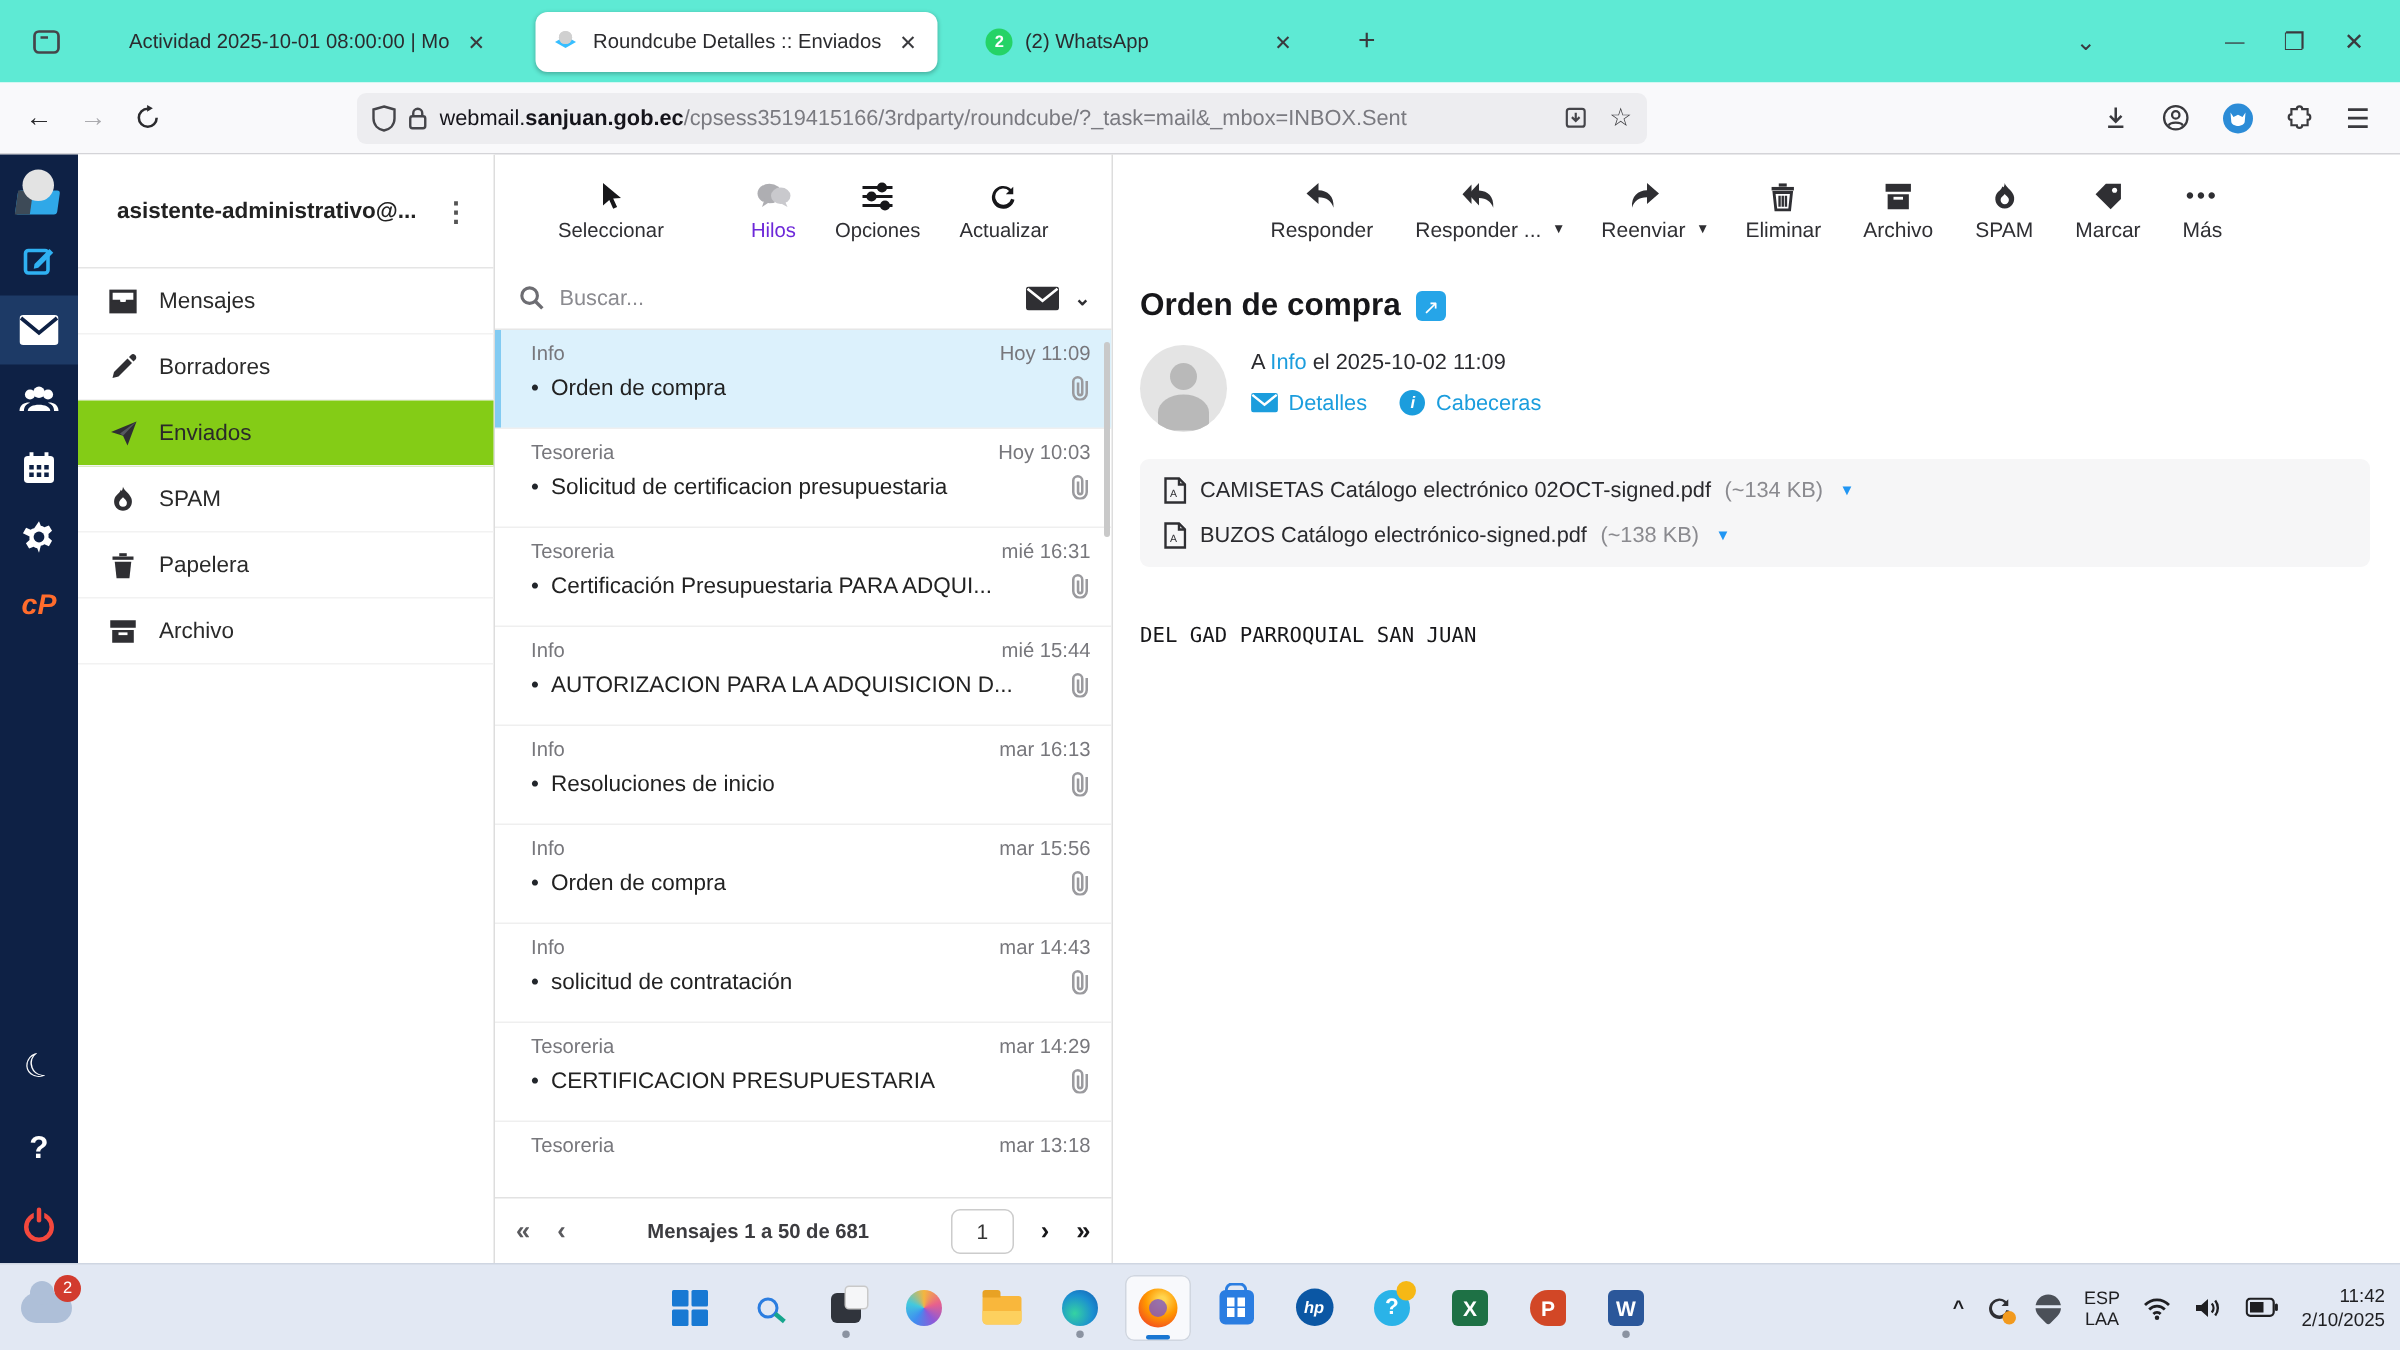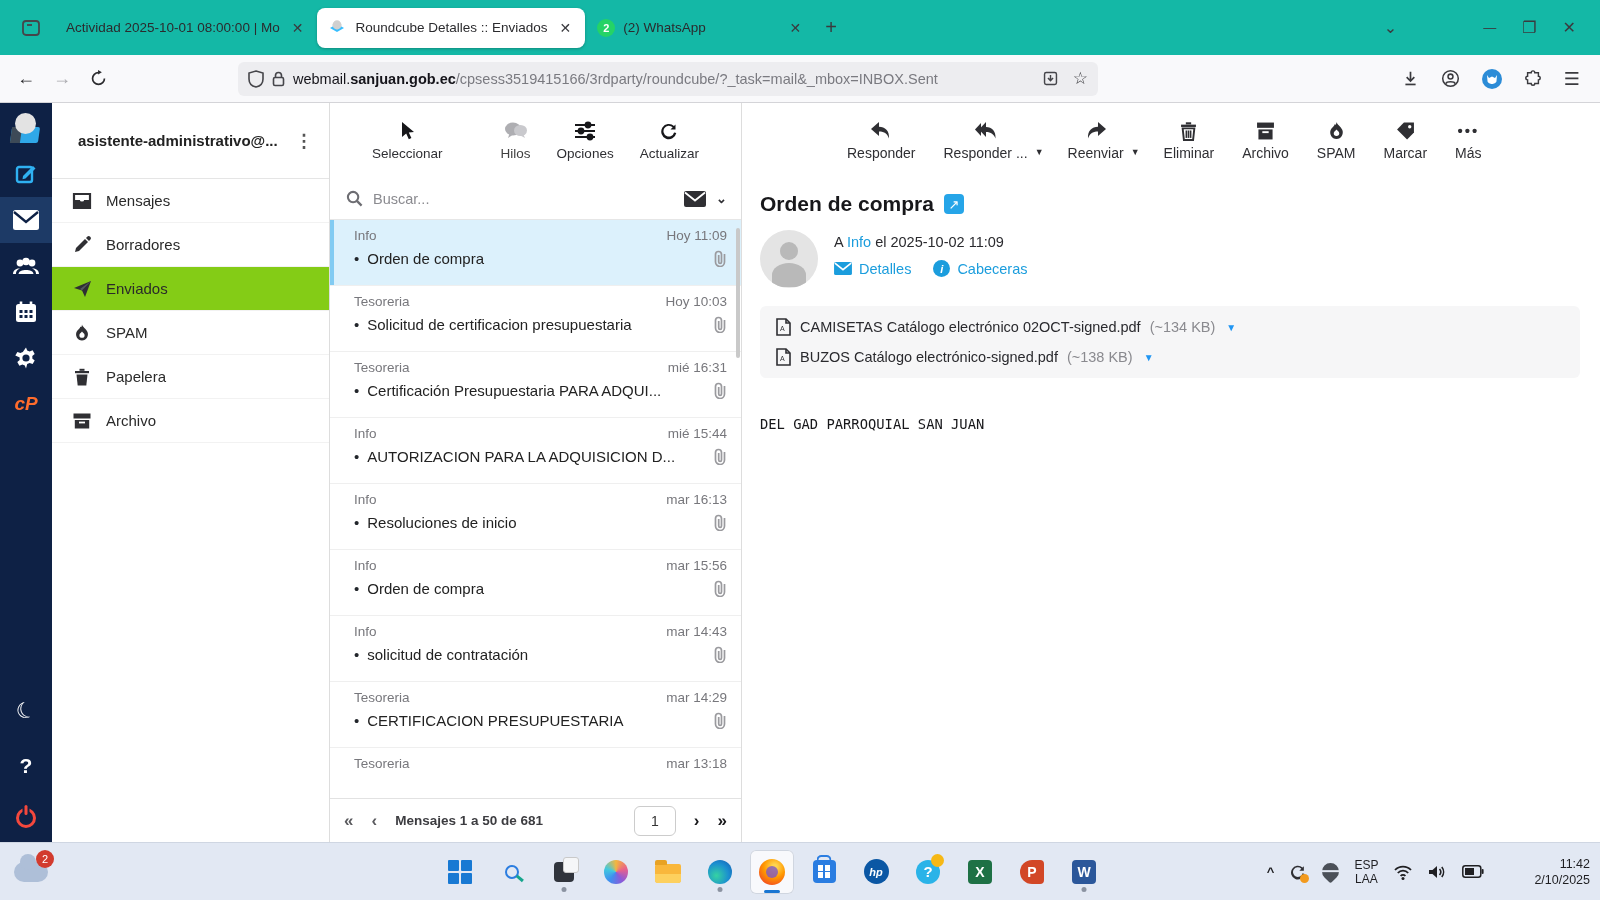--- a/index.html
+++ b/index.html
@@ -1,21 +1,21 @@
 <!DOCTYPE html>
 <html><head>
 <meta charset="utf-8">
 <style>
   * { margin:0; padding:0; box-sizing:border-box; }
   html,body { width:1600px; height:900px; overflow:hidden; }
   body { font-family:"Liberation Sans", sans-serif; color:#1c1c1e; background:#fff; }
   .screen { width:1600px; height:900px; display:flex; flex-direction:column; }
 
   
-  .tabstrip { height:55px; background:#14b8a6; display:flex; align-items:center; padding:0 8px; flex:0 0 auto; }
+  .tabstrip { height:55px; background:#5eead4; display:flex; align-items:center; padding:0 8px; flex:0 0 auto;gap:20px; }
   .ffview { width:34px; height:34px; border-radius:6px; display:flex; align-items:center; justify-content:center; margin:0 6px; }
   .ffview svg { display:block; }
   .tab { height:40px; display:flex; align-items:center; gap:8px; padding:0 10px 0 12px; border-radius:8px; max-width:270px; min-width:170px; font-size:13.5px; color:#2b2b2e; }
   .tab.active { background:#fff; box-shadow:0 1px 3px rgba(0,0,0,.25); }
   .tab .title { white-space:nowrap; overflow:hidden; text-overflow:ellipsis; flex:1; }
   .tab .x { font-size:14px; color:#3a3a3e; padding:2px 4px; border-radius:4px; }
   .favicon { width:18px; height:18px; flex:0 0 auto; position:relative; }
   .rc-fav { width:16px; height:16px; }
   .wa-fav { width:18px; height:18px; border-radius:50%; background:#25d366; color:#fff; font-size:11px; display:flex; align-items:center; justify-content:center; font-weight:bold; }
   .newtab { font-size:20px; color:#3a3a3e; padding:0 10px; }
@@ -64,37 +64,37 @@
   .disk::before { content:""; position:absolute; top:-5px; left:3px; right:3px; height:5px; background:#4a4f57; border-radius:3px 3px 0 0; }
   .disk::after { content:"••"; position:absolute; right:3px; top:1px; color:#fff; font-size:7px; letter-spacing:1px; }
   .qtrack { flex:1; height:9px; border:1px solid #cfcfcf; border-radius:6px; background:#fff; overflow:hidden; }
   .qfill { height:100%; width:64%; background:#56aef0; border-radius:6px 0 0 6px; }
   .qpct { font-size:13.5px; color:#333; }
 
   
   .listpane { width:412px; border-right:1px solid #ddd; display:flex; flex-direction:column; flex:0 0 auto; }
   .list-toolbar { height:75px; display:flex; align-items:center; justify-content:center; gap:26px; flex:0 0 auto; }
   .ltb { display:flex; flex-direction:column; align-items:center; gap:5px; font-size:13.5px; color:#2f2f33; }
-  .ltb.gray { color:#404040;margin-left:32px; }
+  .ltb.gray { color:#6d28d9;margin-left:32px; }
   .searchrow { height:42px; border-bottom:1px solid #e6e6e6; display:flex; align-items:center; padding:0 14px 0 16px; gap:10px; flex:0 0 auto; }
   .search-ph { flex:1; font-size:14.5px; color:#8b8b90; }
   .msgs { flex:1; overflow:hidden; position:relative; }
   .msg { height:66px; padding:8px 14px 0 24px; border-bottom:1px solid #efefef; position:relative; }
   .msg.sel { background:#dcf1fc; }
   .msg.sel::before { content:""; position:absolute; left:0; top:0; bottom:0; width:4px; background:#82cbf2; }
   .m1 { display:flex; font-size:13.5px; color:#77777c; }
   .m1 .mfrom { flex:1; }
   .m2 { display:flex; align-items:center; margin-top:7px; gap:8px; }
   .dot { color:#22262b; font-size:15px; line-height:10px; }
   .msubj { flex:1; font-size:15px; color:#222; white-space:nowrap; overflow:hidden; }
   .clip { flex:0 0 auto; }
   .scrollthumb { position:absolute; right:1px; top:8px; width:4px; height:130px; background:#c9c9c9; border-radius:2px; }
   .pager { height:44px; border-top:1px solid #e2e2e2; display:flex; align-items:center; padding:0 14px; gap:18px; flex:0 0 auto; font-size:14px; color:#4a4a4e; }
   .pager .nav { font-size:17px; font-weight:bold; color:#5a5a5e; }
-  .pager .plabel { flex:1; text-align:left; font-size:13.5px; font-weight:bold; color:#3c3c40; }
+  .pager .plabel { flex:1; text-align:center; font-size:13.5px; font-weight:bold; color:#3c3c40; }
   .pagebox { width:42px; height:30px; border:1px solid #ccc; border-radius:6px; display:flex; align-items:center; justify-content:center; font-size:14px; color:#333; }
 
   
   .readpane { flex:1; display:flex; flex-direction:column; min-width:0; }
   .read-toolbar { height:75px; display:flex; align-items:center; gap:28px; padding-left:105px; flex:0 0 auto; }
   .rtb { display:flex; flex-direction:column; align-items:center; gap:4px; font-size:14px; color:#2f2f33; position:relative; }
   .rtb .caret { position:absolute; right:-16px; top:26px; font-size:9px; color:#2f2f33; }
   .read-body { flex:1; padding:14px 20px 0 18px; overflow:hidden; }
   .subjrow { display:flex; align-items:center; gap:10px; }
   .subj { font-size:21px; font-weight:bold; color:#17171a; }
@@ -151,21 +151,21 @@
   .xl { background:#1e7145; }
   .pp { background:#d24726; border-radius:50% 4px 4px 50%; }
   .wd { background:#2b579a; }
   .tb-right { position:absolute; right:10px; top:50%; transform:translateY(-50%); display:flex; align-items:center; gap:15px; color:#1f1f22; }
   .chev-up { font-size:13px; font-weight:bold; }
   .sync { position:relative; width:18px; height:18px; }
   .sync::after { content:""; position:absolute; right:-2px; bottom:-2px; width:9px; height:9px; border-radius:50%; background:#f29a1e; }
   .dnd { width:17px; height:17px; border-radius:50% 50% 50% 2px; background:#4b5058; transform:rotate(-45deg); position:relative; }
   .dnd::after { content:""; position:absolute; left:-2px; top:7px; width:21px; height:2px; background:#e2e8f3; transform:rotate(45deg); }
   .lang { font-size:12px; line-height:14px; text-align:center; }
-  .clock { font-size:12.5px; line-height:16px; text-align:right;margin-left:35px; }
+  .clock { font-size:12.5px; line-height:16px; text-align:right; }
   svg { display:block; }
 </style>
 </head>
 <body>
 
 <div class="screen">
 
   <div class="tabstrip">
     <div class="ffview">
       <svg width="20" height="20" viewBox="0 0 20 20">

